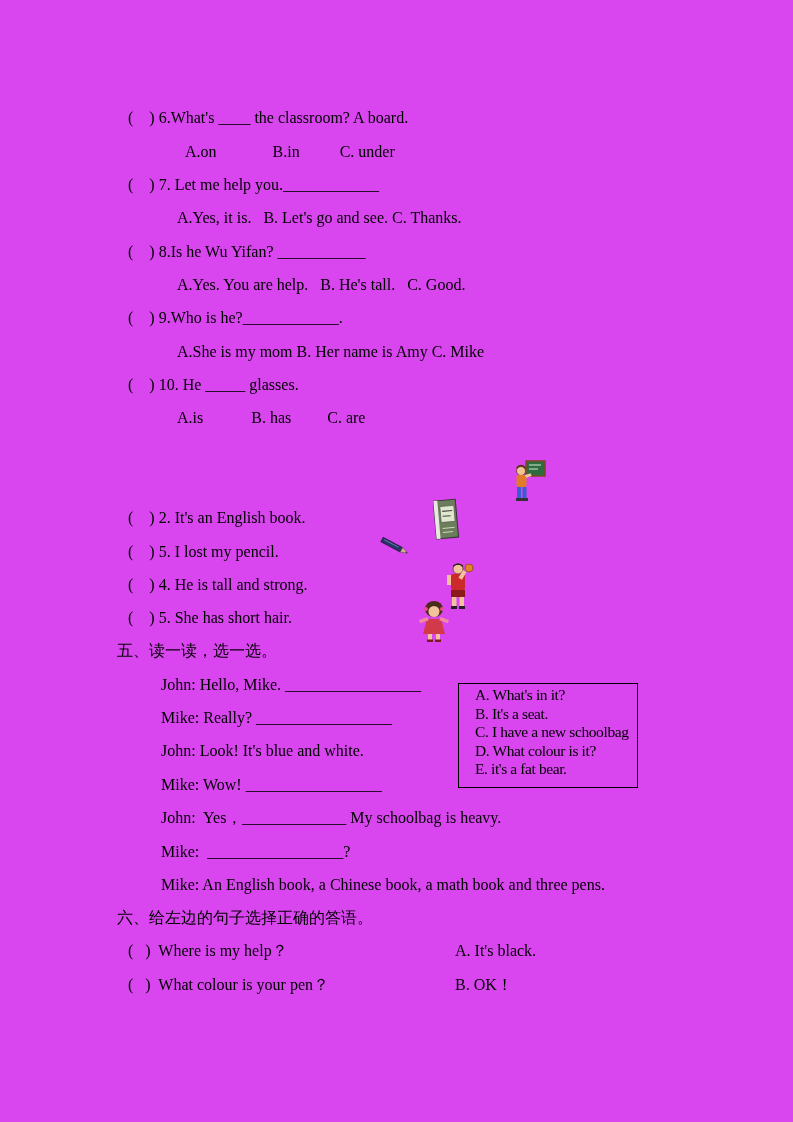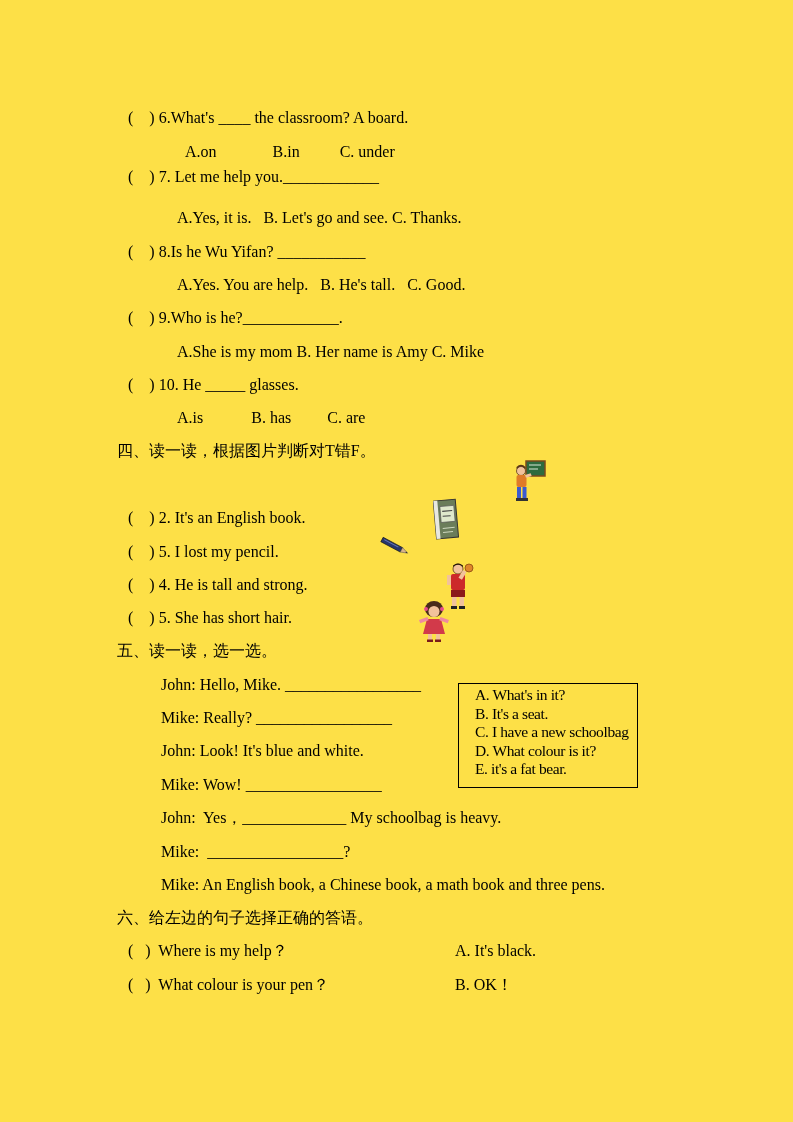--- a/index.html
+++ b/index.html
@@ -6,21 +6,21 @@
   html, body { margin: 0; padding: 0; }
   body {
     width: 793px; height: 1122px;
     background: #ffffff;
     font-family: "Liberation Serif", serif;
     color: #000;
   }
   .page {
     position: relative;
     width: 793px; height: 1122px;
-    background: #fde047;
+    background: #d946ef;
     overflow: hidden;
   }
   .line {
     position: absolute;
     font-size: 16px;
     line-height: 20px;
     white-space: pre;
   }
   .stem   { left: 128px; }
   .opts   { left: 177px; }
@@ -44,33 +44,32 @@
   .pic { position: absolute; }
 </style>
 </head>
 <body>
 
 <div class="page">
 
   <div class="line stem" style="top:108px">(    ) 6.What's ____ the classroom? A board.</div>
   <div class="line opts" style="top:142px; left:185px">A.on              B.in          C. under</div>
 
-  <div class="line stem" style="top:167px">(    ) 7. Let me help you.____________</div>
+  <div class="line stem" style="top:175px">(    ) 7. Let me help you.____________</div>
   <div class="line opts" style="top:208px">A.Yes, it is.   B. Let's go and see. C. Thanks.</div>
 
   <div class="line stem" style="top:242px">(    ) 8.Is he Wu Yifan? ___________</div>
   <div class="line opts" style="top:275px">A.Yes. You are help.   B. He's tall.   C. Good.</div>
 
   <div class="line stem" style="top:308px">(    ) 9.Who is he?____________.</div>
   <div class="line opts" style="top:342px">A.She is my mom B. Her name is Amy C. Mike</div>
 
   <div class="line stem" style="top:375px">(    ) 10. He _____ glasses.</div>
   <div class="line opts" style="top:408px">A.is            B. has         C. are</div>
 
-  <div class="line title" style="top:441px">四、读一读，根据图片判断对T错F。</div>
   <div class="line stem" style="top:508px">(    ) 2. It's an English book.</div>
   <div class="line stem" style="top:542px">(    ) 5. I lost my pencil.</div>
   <div class="line stem" style="top:575px">(    ) 4. He is tall and strong.</div>
   <div class="line stem" style="top:608px">(    ) 5. She has short hair.</div>
 
   <div class="pic" style="left:513px; top:460px; width:33px; height:43px;">
     <svg width="33" height="43" viewBox="0 0 33 43">
       <rect x="13" y="1" width="19" height="15" fill="#2e6b3e" stroke="#7a4a1e" stroke-width="1.5"></rect>
       <line x1="16" y1="5" x2="28" y2="5" stroke="#d8e8d8" stroke-width="1"></line>
       <line x1="16" y1="9" x2="25" y2="9" stroke="#d8e8d8" stroke-width="1"></line>

